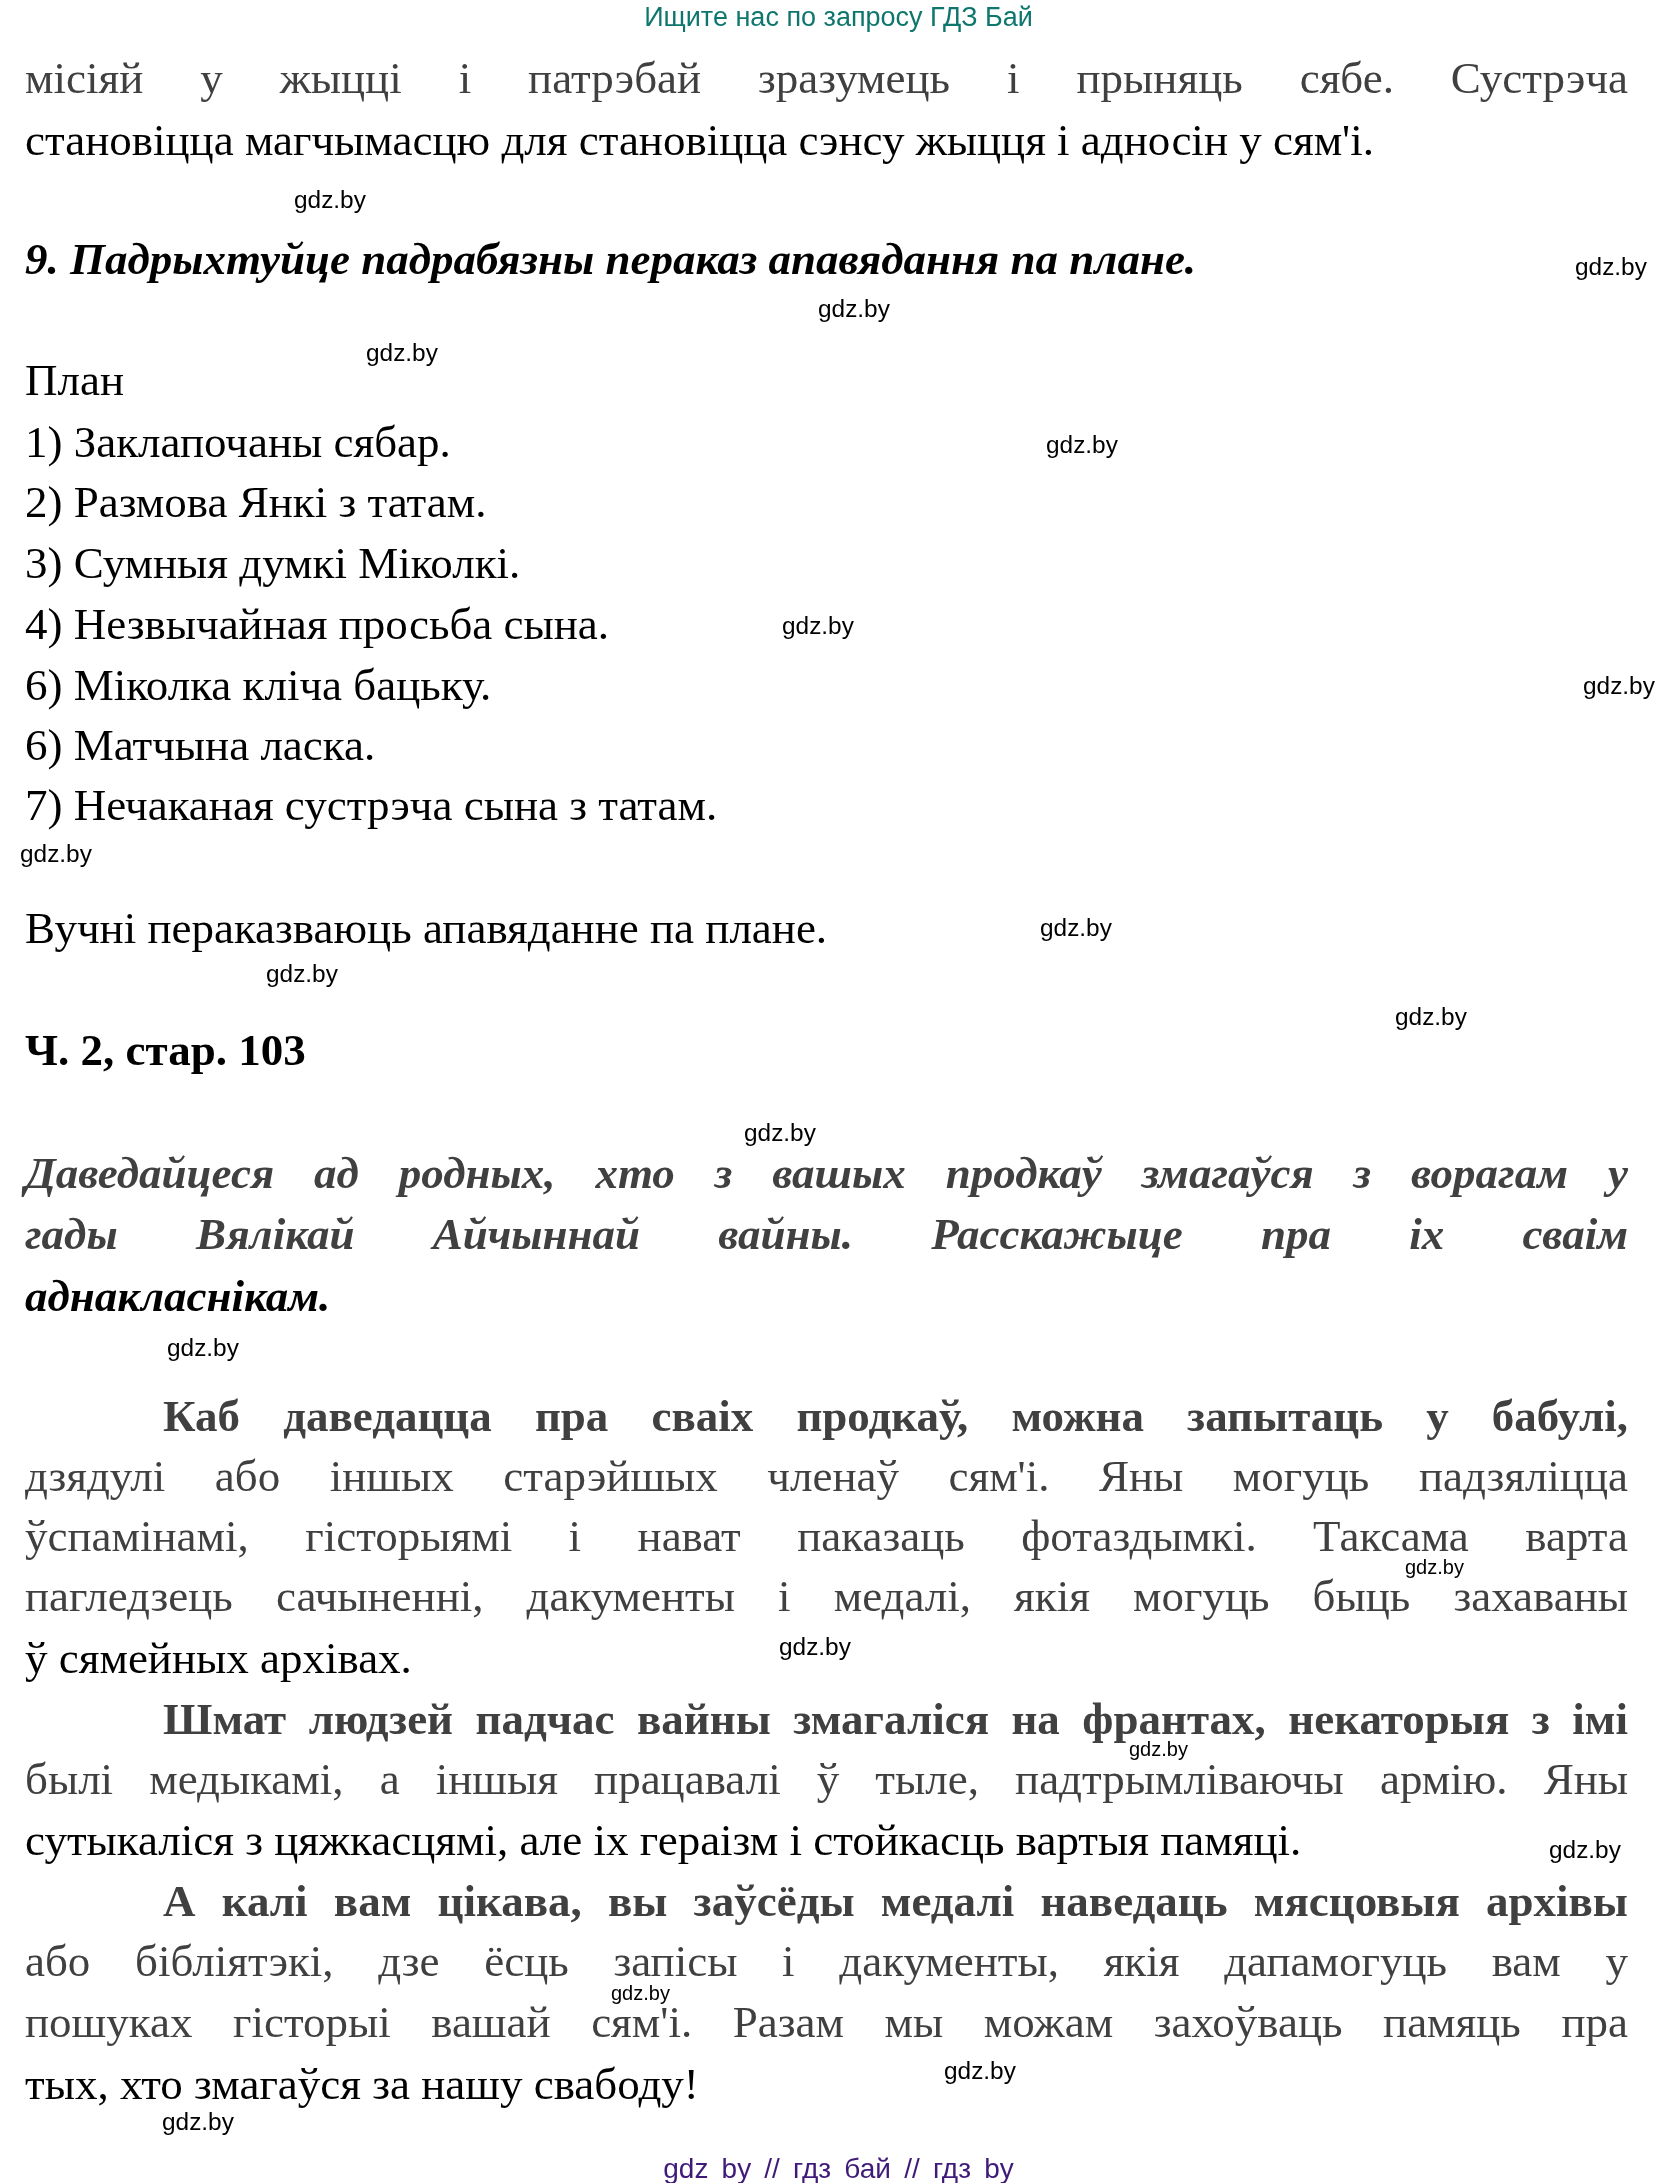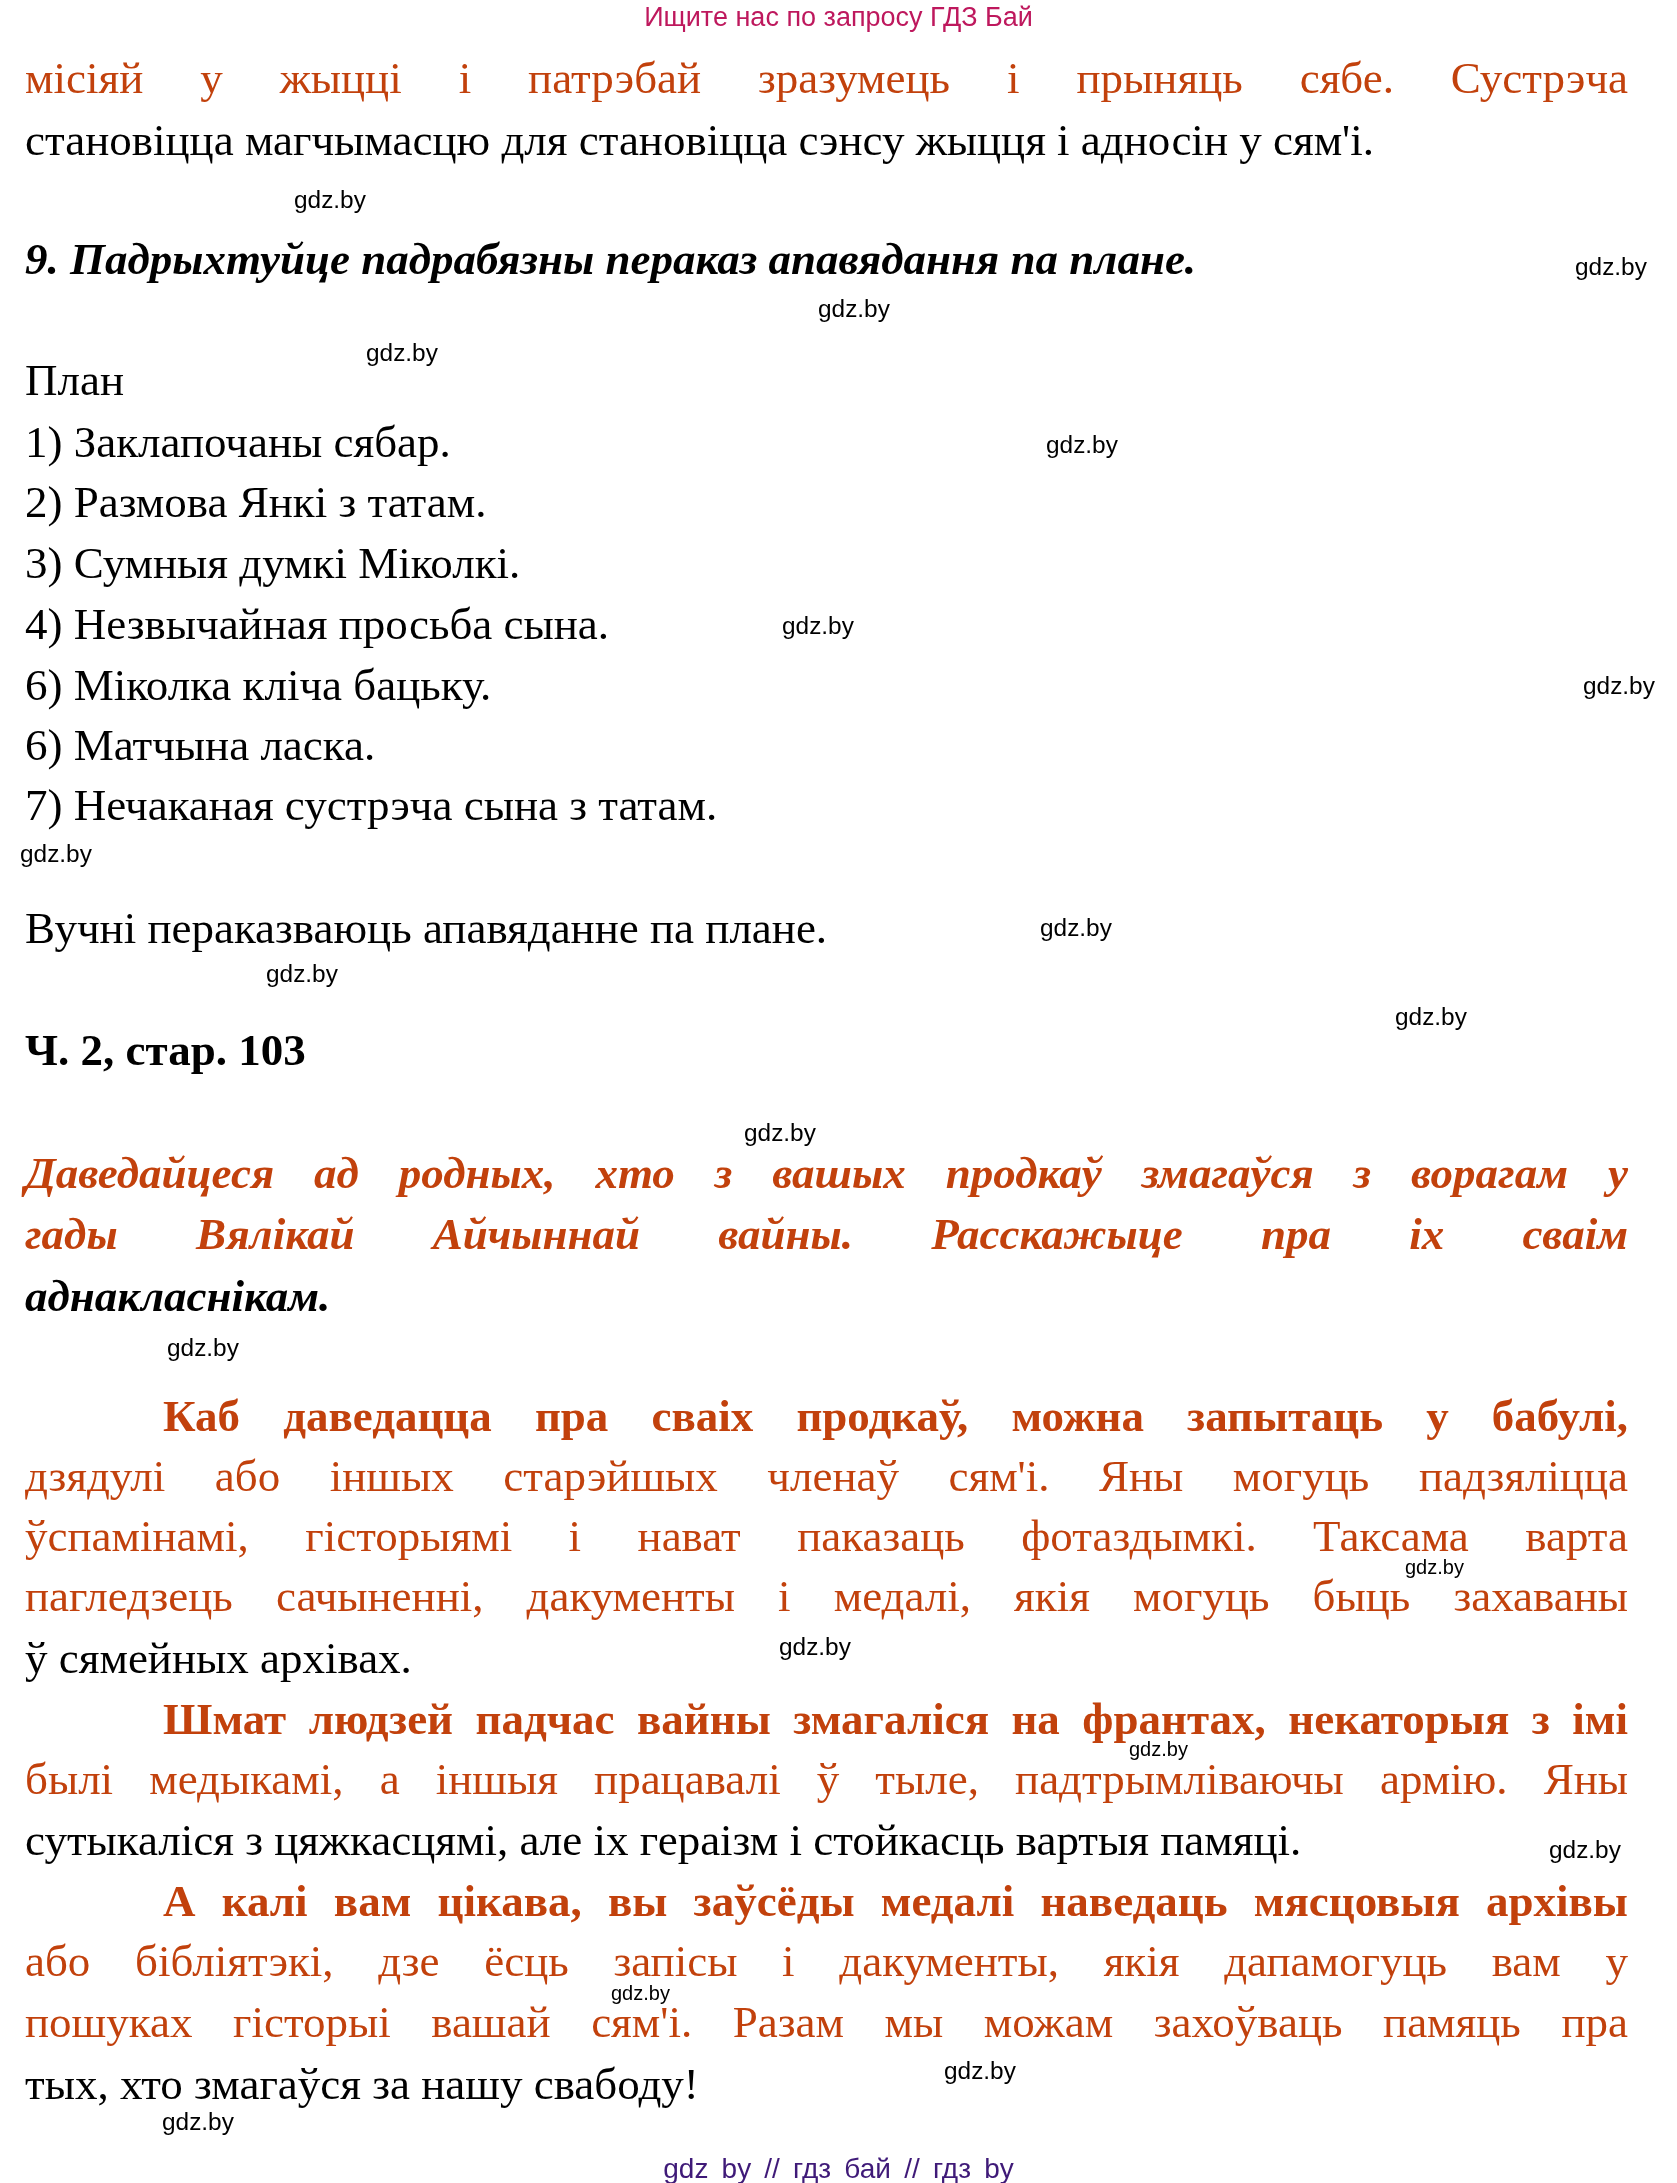--- a/index.html
+++ b/index.html
@@ -1,24 +1,24 @@
 <!DOCTYPE html>
 <html style="font-size:14.5px"><head>
 <meta charset="utf-8">
 <style>
   html, body { margin:0; padding:0; background:#ffffff; }
   body { width:1677px; height:2184px; position:relative; overflow:hidden; }
-  .justify-line { position:absolute; left:25px; width:1603px; text-align:justify; text-align-last:justify; white-space:nowrap; font-family:"Liberation Serif", "DejaVu Serif", serif; font-size:45px; line-height:45px; color:#c2410c; }
+  .justify-line { position:absolute; left:25px; width:1603px; text-align:justify; text-align-last:justify; white-space:nowrap; font-family:"Liberation Serif", "DejaVu Serif", serif; font-size:45px; line-height:45px; color:#404040; }
   .left-line { position:absolute; left:25px; white-space:nowrap; font-family:"Liberation Serif", "DejaVu Serif", serif; font-size:45px; line-height:45px; color:#000; }
   .indent { left:163px; width:1465px;font-weight:bold; }
   .bi { font-weight:bold; font-style:italic; }
   .b { font-weight:bold; }
   .wm { position:absolute; font-family:"Liberation Sans", "DejaVu Sans", sans-serif; font-size:24.4px; color:#000; white-space:nowrap; }
   .wm-small { font-size:20px; }
-  .top-banner { position:absolute; top:1.8px; left:0; width:1677px; text-align:center; font-family:"Liberation Sans", "DejaVu Sans", sans-serif; font-size:27px; color:#be185d; }
+  .top-banner { position:absolute; top:1.8px; left:0; width:1677px; text-align:center; font-family:"Liberation Sans", "DejaVu Sans", sans-serif; font-size:27px; color:#0f766e; }
   .footer { position:absolute; top:2153px; left:0; width:1677px; text-align:center; font-family:"Liberation Sans", "DejaVu Sans", sans-serif; font-size:28px; color:#3f1a78; word-spacing:5.4px; }
 </style>
 </head>
 <body>
 
 <div class="top-banner">Ищите нас по запросу ГДЗ Бай</div>
 
 <div class="justify-line" style="top:56px;">місіяй у жыцці і патрэбай зразумець і прыняць сябе. Сустрэча</div>
 <div class="left-line" style="top:118px;">становіцца магчымасцю для становіцца сэнсу жыцця і адносін у сям'і.</div>
 

